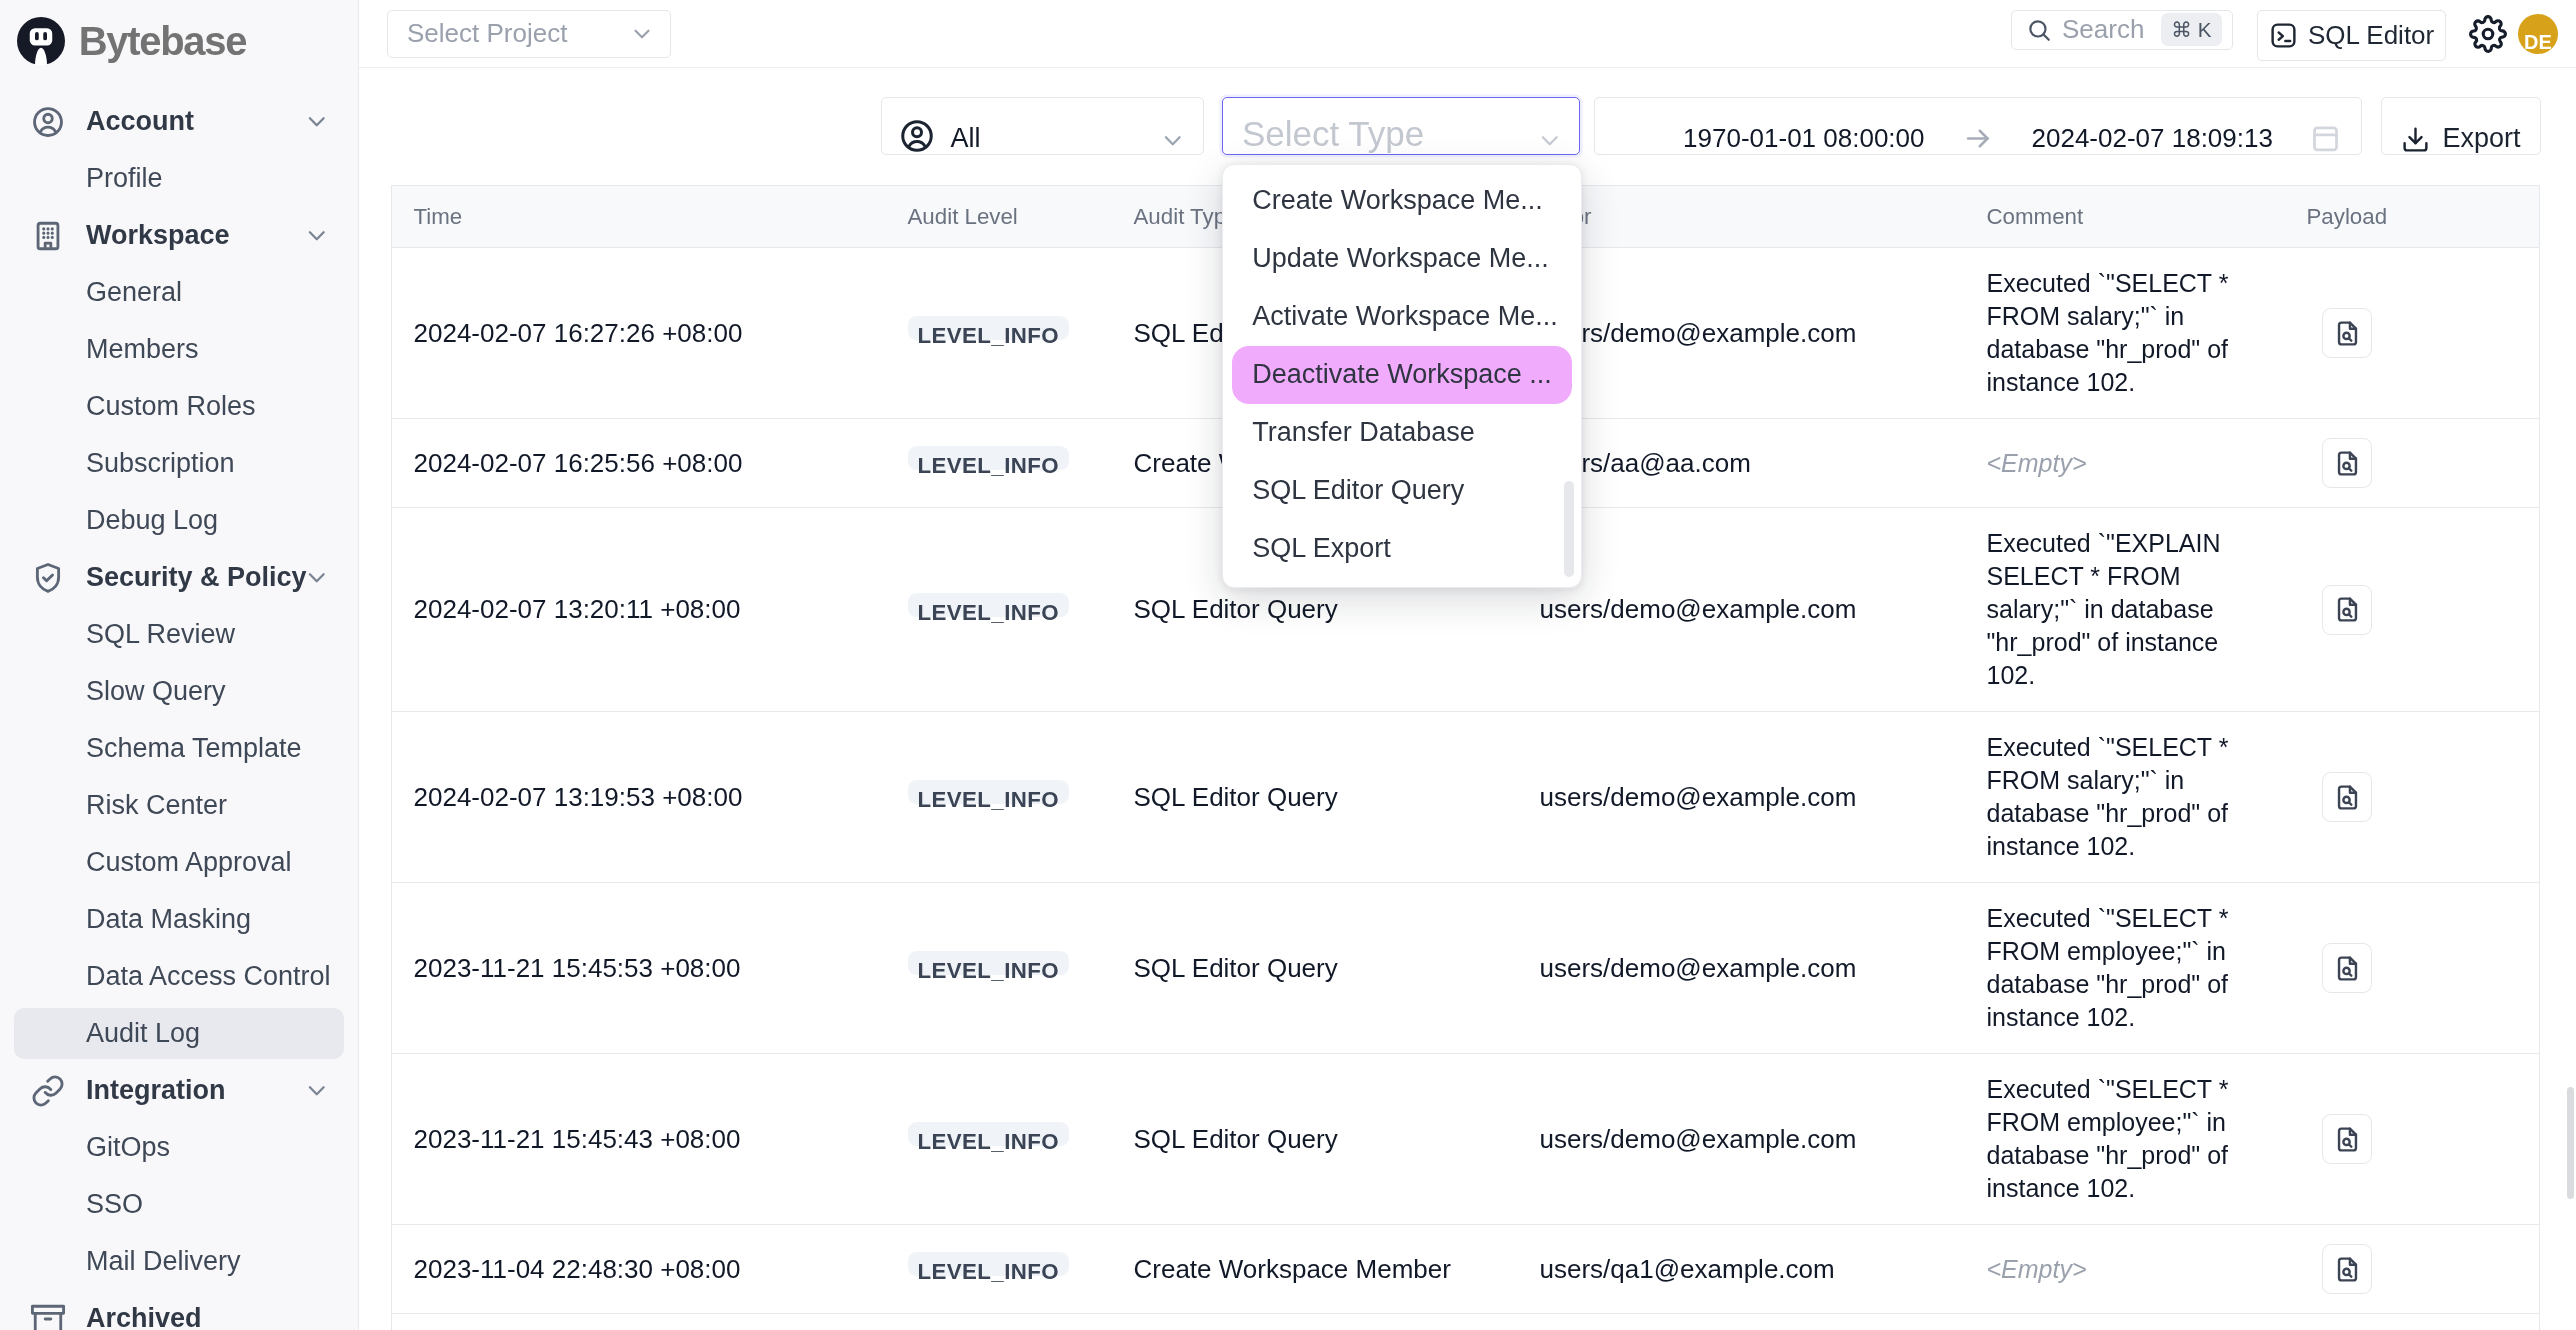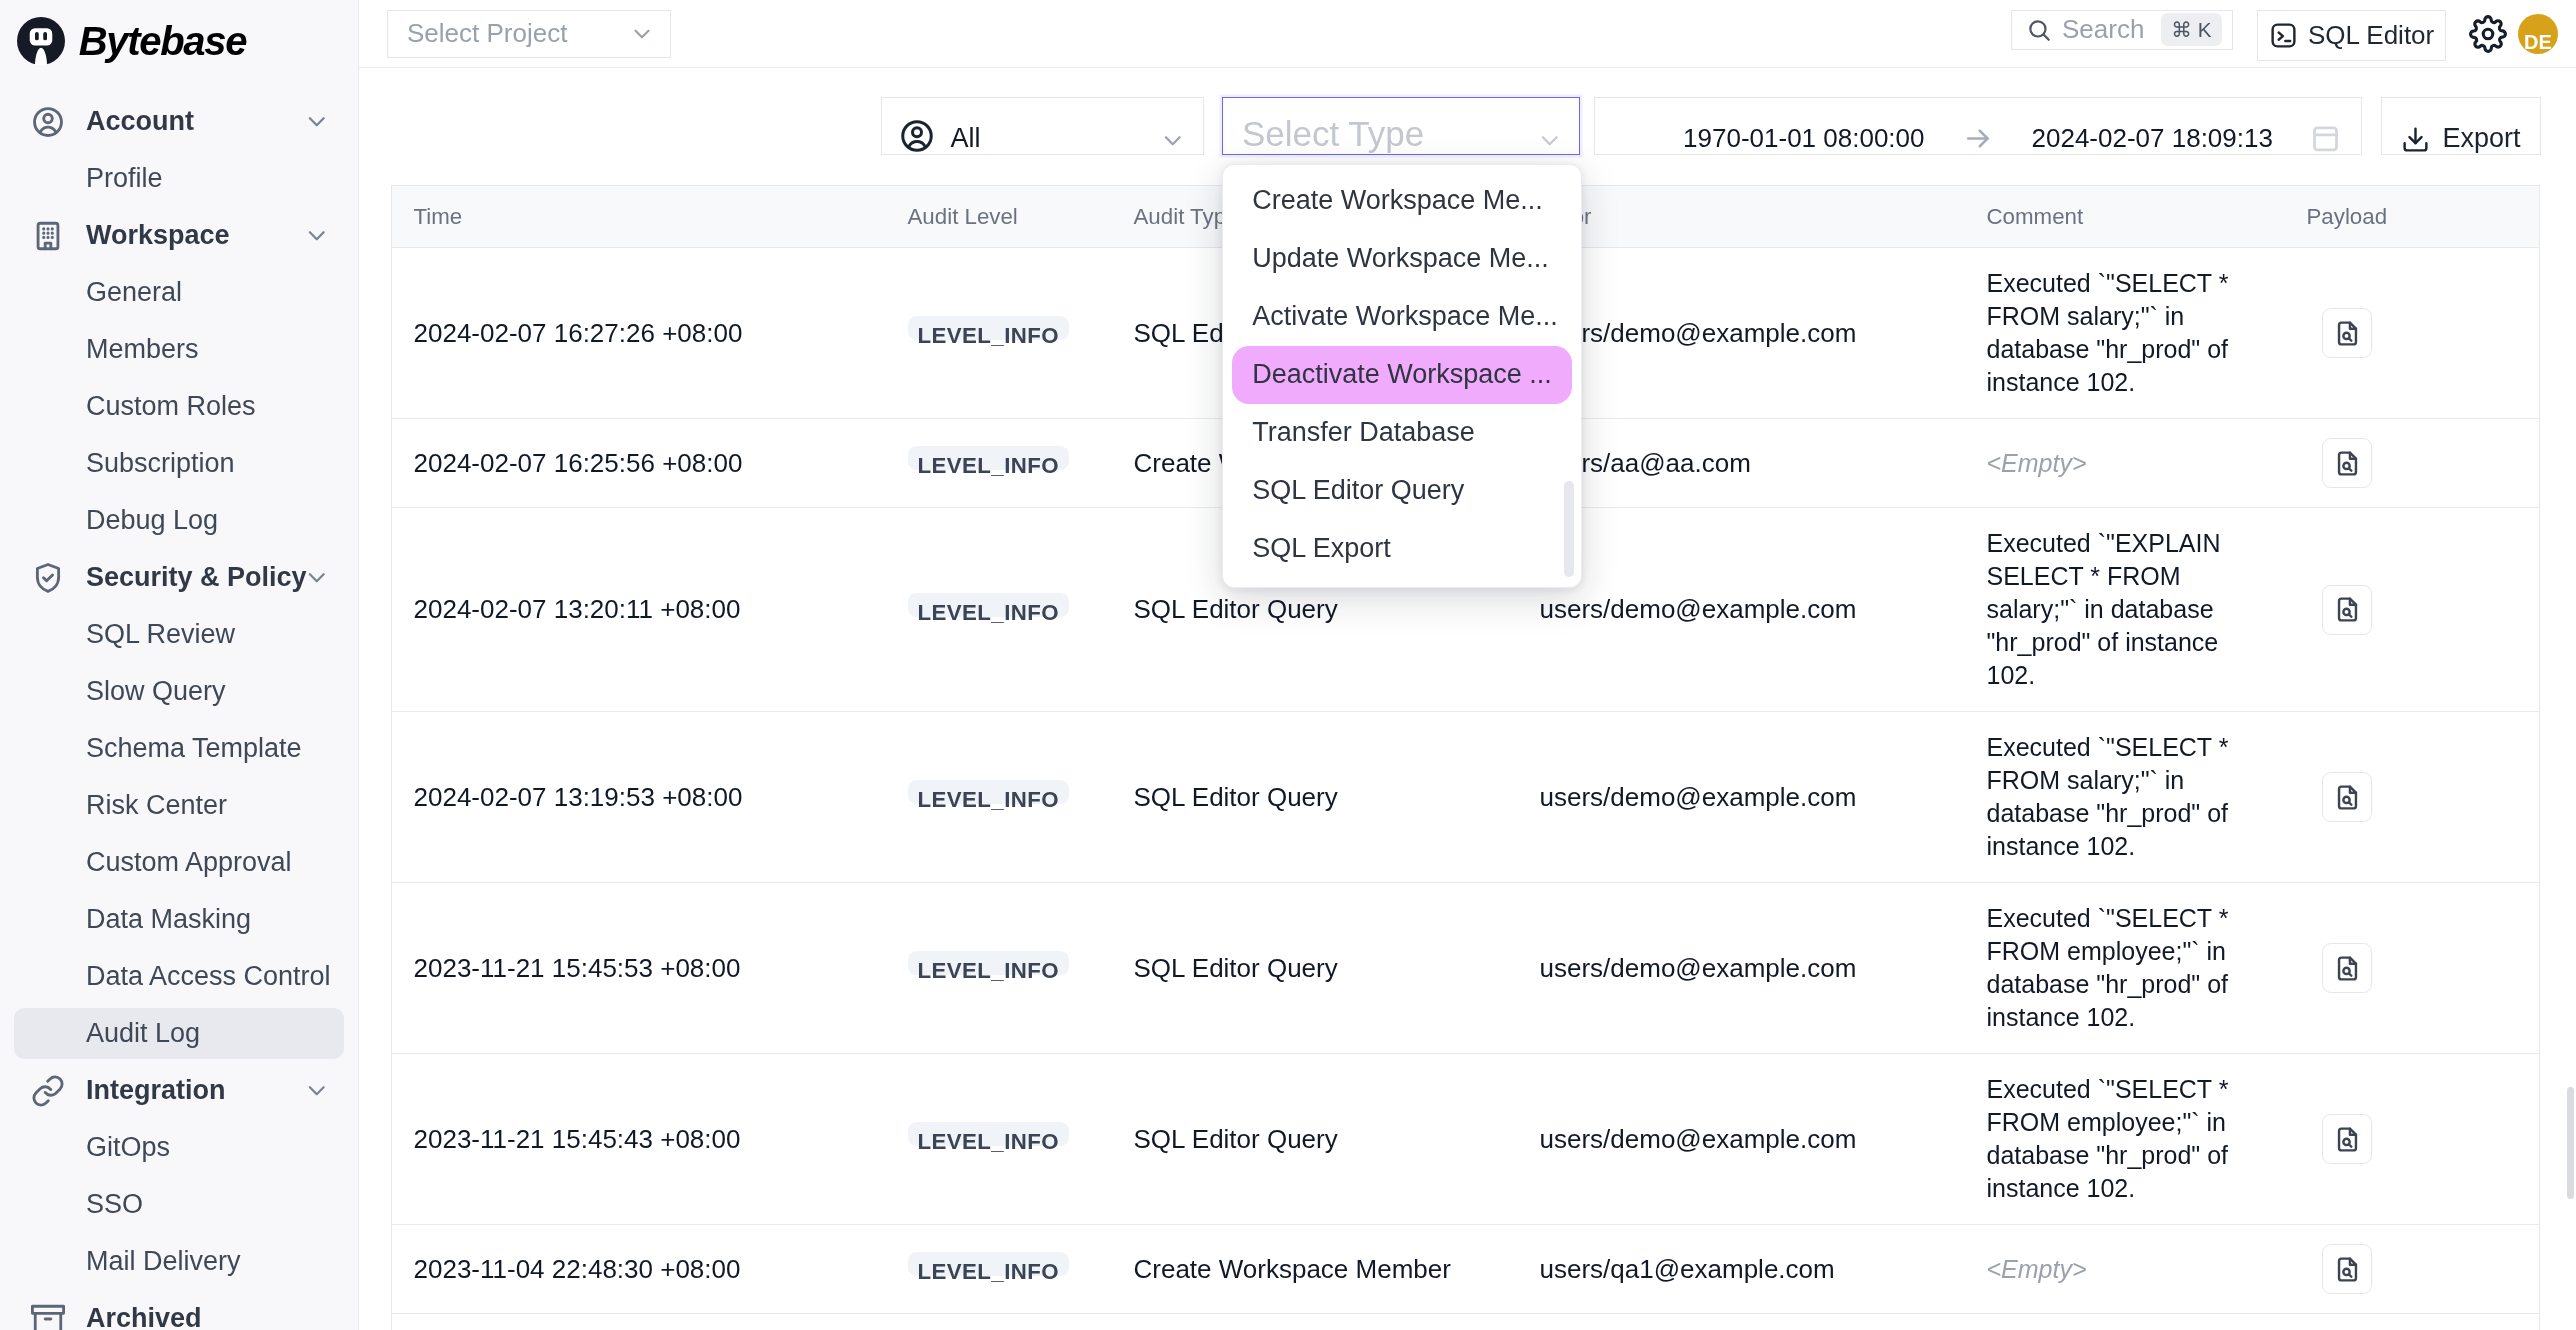--- a/index.html
+++ b/index.html
@@ -4,32 +4,32 @@
 <style>
   html,body{margin:0;padding:0;background:#fff;}
   body{font-family:"Liberation Sans",sans-serif;color:#111827;}
   #app{position:relative;width:2576px;height:1330px;overflow:hidden;background:#fff;}
   svg.ic{fill:none;stroke:currentColor;stroke-width:2;stroke-linecap:round;stroke-linejoin:round;display:block;}
 
   
   .sidebar{position:absolute;top:0;left:0;width:359px;height:1330px;background:#f8f8fa;border-right:0.9px solid #e8e9ec;box-sizing:border-box;}
   .logo-row{display:flex;align-items:center;gap:13.7px;padding:8.6px 0 0 17px;height:74px;box-sizing:border-box;}
   .logo-mark{width:48px;height:48px;flex:0 0 auto;}
-  .logo-text{font-size:40px;font-weight:800;color:#000000;letter-spacing:-1.3px;font-style:italic;}
+  .logo-text{font-size:40px;font-weight:800;color:#737373;letter-spacing:-1.3px;}
   .nav{position:absolute;top:93px;left:0;right:0;}
   .nav-item{position:relative;height:57px;display:flex;align-items:center;font-size:27px;color:#3f4856;cursor:pointer;}
   .nav-item .lbl{margin-left:86px;position:relative;z-index:2;}
   .nav-item.section{font-weight:600;color:#313947;}
   .nav-item .side-ic{position:absolute;left:31px;width:34px;height:34px;color:#5c6676;z-index:2;}
   .nav-item .chev{position:absolute;right:27.5px;width:27.5px;height:27.5px;color:#7b8494;z-index:2;}
   .nav-item.active::before{content:"";position:absolute;left:13.7px;right:13.7px;top:2.6px;bottom:2.6px;background:#e8e9ee;border-radius:10.3px;z-index:1;}
 
   
   .topbar{position:absolute;left:359px;right:0;top:0;height:67px;background:#fff;border-bottom:0.9px solid #ebedf0;}
-  .btn{box-sizing:border-box;border:0.9px solid #e4e6ea;border-radius:0;background:#fff;display:flex;align-items:center;}
+  .btn{box-sizing:border-box;border:0.9px solid #e4e6ea;border-radius:5px;background:#fff;display:flex;align-items:center;}
   .project-select{position:absolute;left:387px;top:9.5px;width:284px;height:48px;padding:0 15.5px 0 19px;font-size:26px;color:#9aa1ad;justify-content:space-between;}
   .project-select .chev{width:26px;height:26px;color:#9aa1ad;}
   .searchbox{position:absolute;left:2011px;top:9.5px;width:222px;height:40px;padding:0 10.3px 0 13.7px;font-size:26px;color:#9aa1ad;gap:10.3px;}
   .searchbox .mag{width:26px;height:26px;color:#4b5563;flex:0 0 auto;}
   .kbd{margin-left:auto;background:#eceef2;border-radius:6.9px;padding:4.3px 10.3px;font-size:20.6px;color:#4b5563;white-space:nowrap;}
   .sqlbtn{position:absolute;left:2257px;top:9.5px;width:189px;height:51px;justify-content:center;gap:10.3px;font-size:26px;font-weight:500;color:#1f2733;}
   .sqlbtn .tico{width:29px;height:29px;color:#1f2733;}
   .gearbtn{position:absolute;left:2469px;top:14.6px;width:38px;height:38px;color:#161d2b;cursor:pointer;}
   .avatar{position:absolute;left:2518px;top:13.7px;width:40px;height:40px;border-radius:50%;background:#d7a219;color:#fff;font-size:20px;font-weight:700;display:flex;align-items:flex-end;justify-content:center;cursor:pointer;}
 

